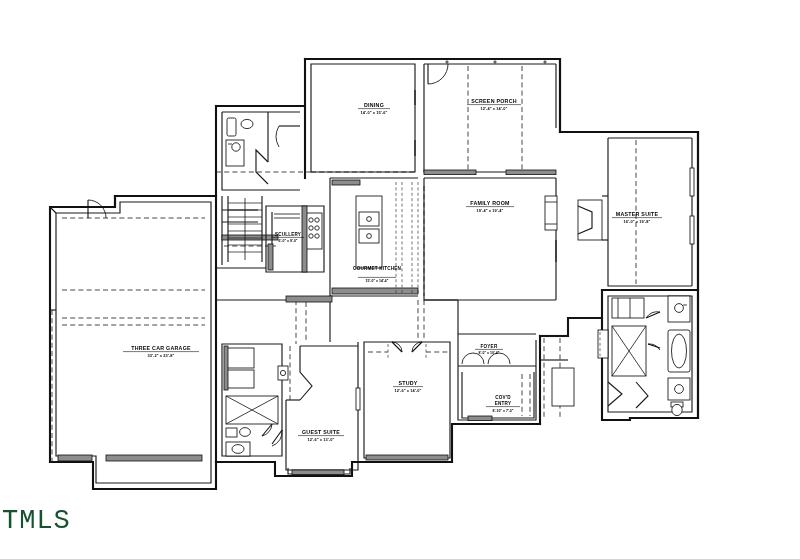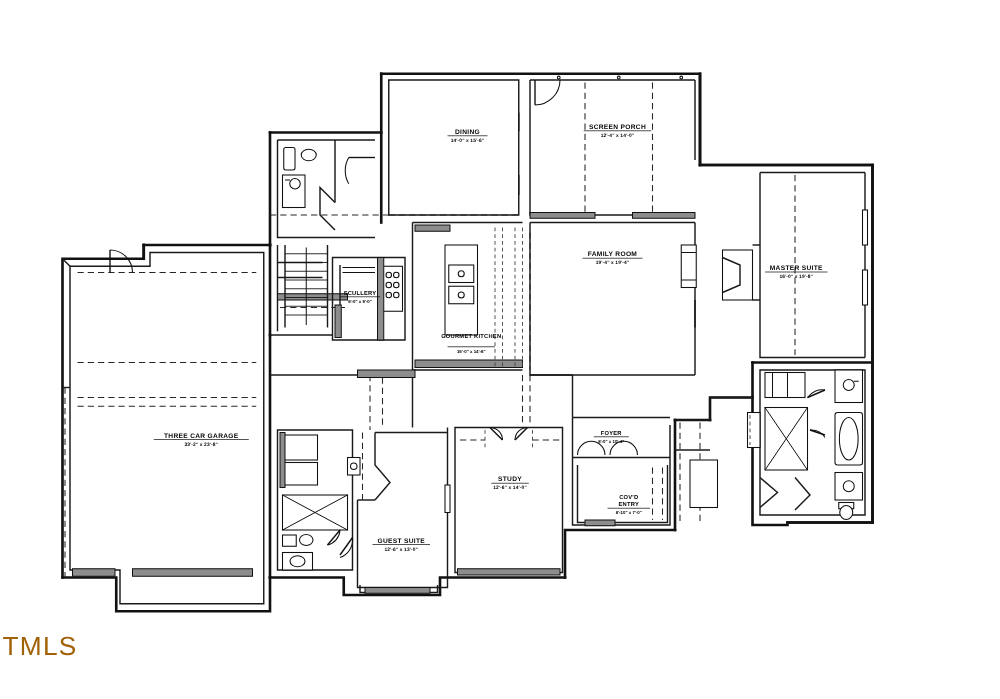--- a/index.html
+++ b/index.html
@@ -103,24 +103,24 @@
     font-size: 3.5px;
   }
   .underline {
     stroke: #050505;
     stroke-width: 0.55;
   }
   #watermark {
     position: absolute;
     left: 2px;
     top: 506px;
-    font-family: Liberation Sans, sans-serif;
-    font-size: 21px;
+    font-family: Liberation Mono, monospace;
+    font-size: 27px;
     letter-spacing: 1px;
-    color: #a16207;
+    color: #14532d;
     user-select: none;
     white-space: nowrap;
   }
 </style>
 </head>
 <body>
 
 <div id="plan-root">
 
   <svg id="plan-svg" viewBox="0 0 800 559">

